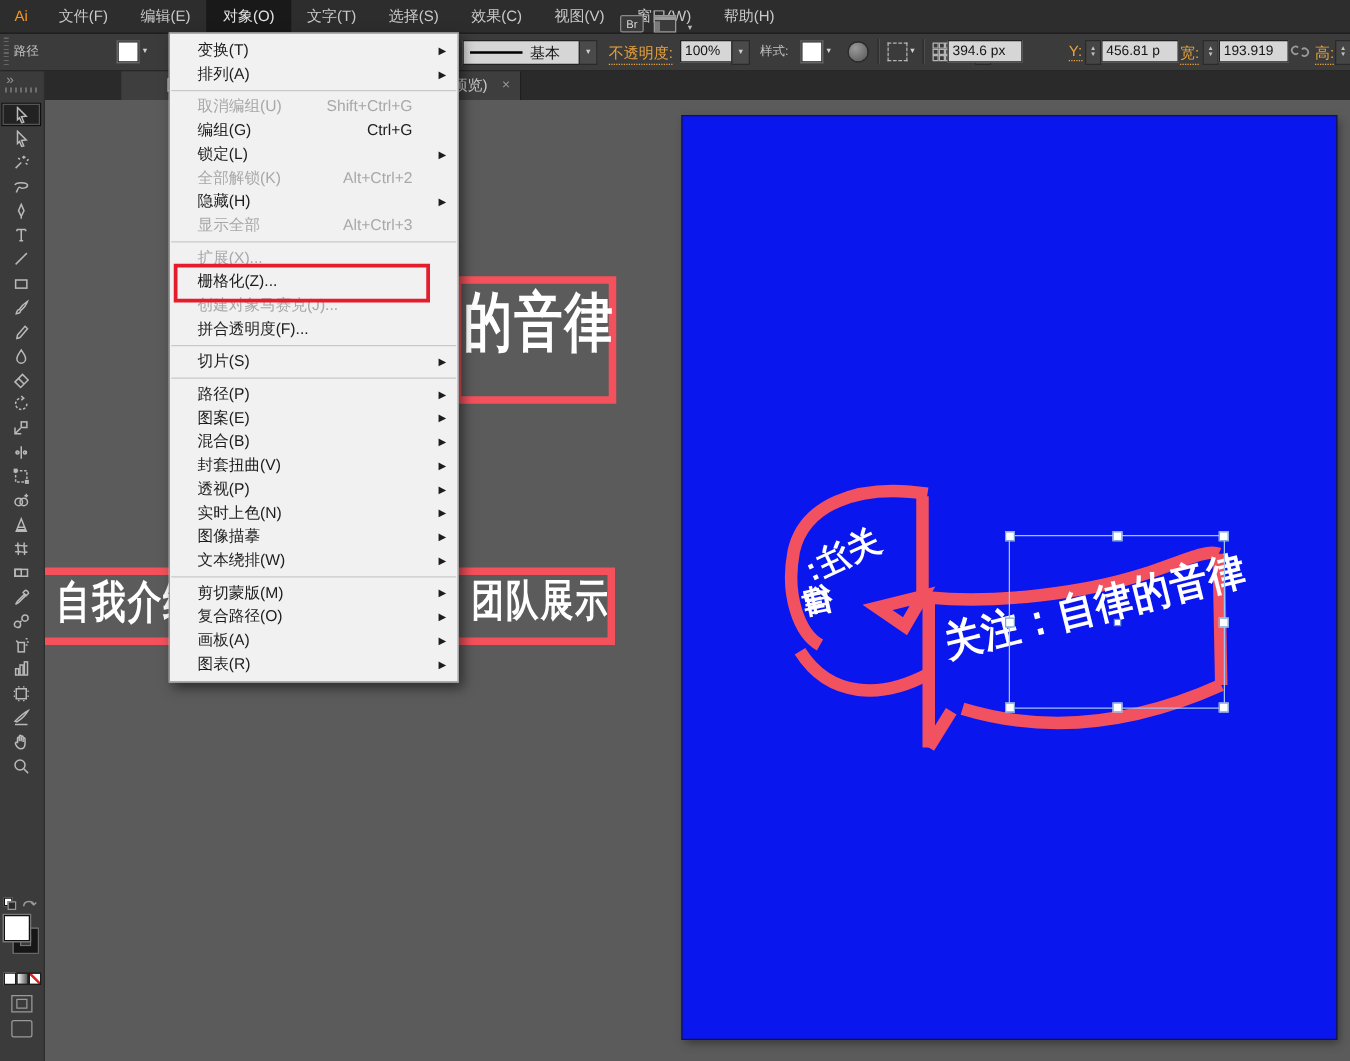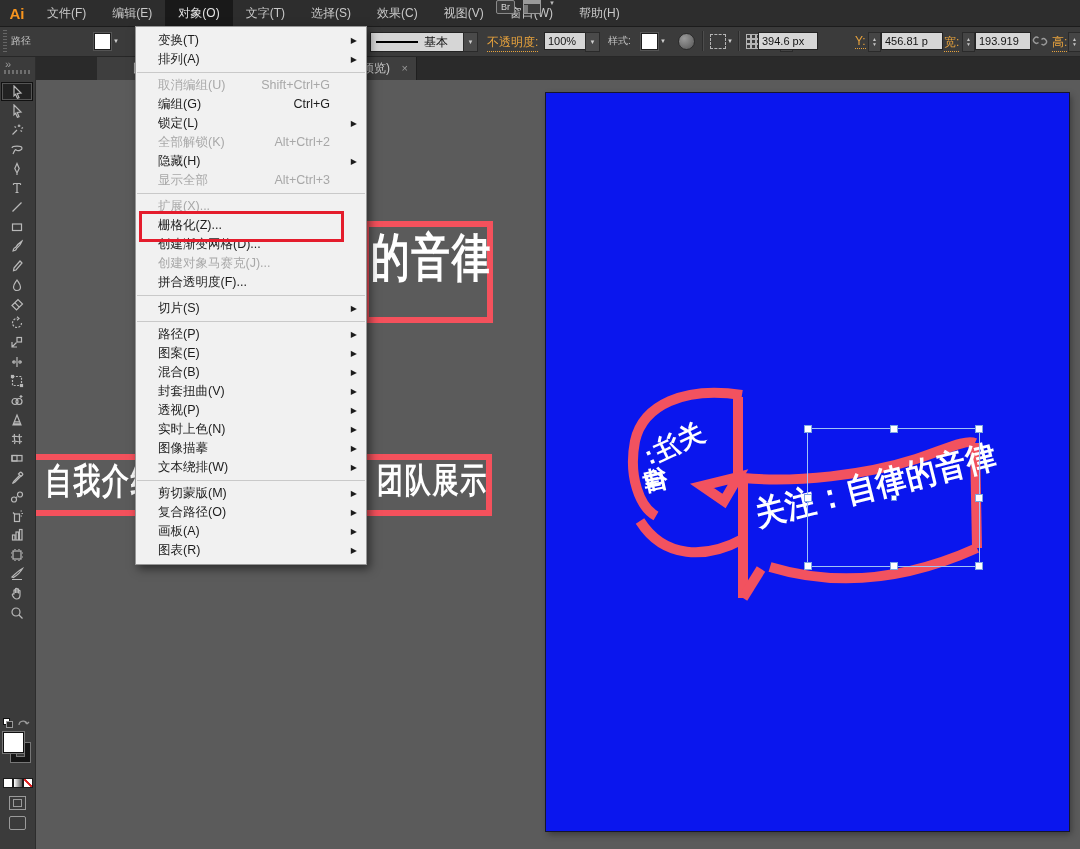--- a/index.html
+++ b/index.html
@@ -4,25 +4,25 @@
 <style>
   html,body{margin:0;padding:0;background:#333;}
   #app{position:relative;width:1080px;height:849px;overflow:hidden;
        font-family:"Liberation Sans",sans-serif;background:#5B5B5B;
        -webkit-font-smoothing:antialiased;}
   .abs{position:absolute;}
 
   
   #menubar{position:absolute;left:0;top:0;width:1080px;height:26px;background:#2D2D2D;
            border-bottom:1px solid #1c1c1c;display:flex;align-items:center;z-index:40;}
-  .ai-logo{width:34px;text-align:center;color:#F7941E;font-weight:bold;font-size:15px;}
+  .ai-logo{width:34px;text-align:center;color:#F7941E;font-weight:normal;font-size:12px;}
   #menubar-items{display:flex;height:26px;}
   .mb-item{color:#C9C9C9;font-size:12px;line-height:26px;padding:0 13px;cursor:default;}
   .mb-item.active{background:#191919;color:#E4E4E4;}
-  .mb-right{position:absolute;left:496px;top:0;height:26px;display:flex;align-items:flex-start;gap:8px;}
+  .mb-right{position:absolute;left:496px;top:0;height:26px;display:flex;align-items:flex-end;gap:8px;}
   .br-badge{border:1px solid #8a8a8a;border-radius:2px;color:#d5d5d5;font-size:9px;
             padding:1px 4px;background:#3a3a3a;}
   .ws-icon{width:16px;height:12px;border:1px solid #9a9a9a;background:#3a3a3a;position:relative;}
   .ws-icon:before{content:"";position:absolute;left:0;top:0;width:100%;height:3px;background:#9a9a9a;}
   .ws-icon:after{content:"";position:absolute;left:0;top:4px;width:4px;height:8px;background:#7a7a7a;}
   .ws-caret{color:#bbb;font-size:6px;}
 
   
   #controlbar{position:absolute;left:0;top:26px;width:1080px;height:30px;background:#3B3B3B;
               border-bottom:1px solid #272727;z-index:10;}
@@ -457,21 +457,20 @@
       <div class="mi-sep"></div>
       <div class="mi disabled"><span>取消编组(U)</span><span class="mi-short">Shift+Ctrl+G</span></div>
       <div class="mi"><span>编组(G)</span><span class="mi-short">Ctrl+G</span></div>
       <div class="mi"><span>锁定(L)</span><span class="mi-arrow">▶</span></div>
       <div class="mi disabled"><span>全部解锁(K)</span><span class="mi-short">Alt+Ctrl+2</span></div>
       <div class="mi"><span>隐藏(H)</span><span class="mi-arrow">▶</span></div>
       <div class="mi disabled"><span>显示全部</span><span class="mi-short">Alt+Ctrl+3</span></div>
       <div class="mi-sep"></div>
       <div class="mi disabled"><span>扩展(X)...</span></div>
       <div class="mi"><span>栅格化(Z)...</span></div>
-      <div class="mi"><span>创建渐变网格(D)...</span></div>
       <div class="mi disabled"><span>创建对象马赛克(J)...</span></div>
       <div class="mi"><span>拼合透明度(F)...</span></div>
       <div class="mi-sep"></div>
       <div class="mi"><span>切片(S)</span><span class="mi-arrow">▶</span></div>
       <div class="mi-sep"></div>
       <div class="mi"><span>路径(P)</span><span class="mi-arrow">▶</span></div>
       <div class="mi"><span>图案(E)</span><span class="mi-arrow">▶</span></div>
       <div class="mi"><span>混合(B)</span><span class="mi-arrow">▶</span></div>
       <div class="mi"><span>封套扭曲(V)</span><span class="mi-arrow">▶</span></div>
       <div class="mi"><span>透视(P)</span><span class="mi-arrow">▶</span></div>

